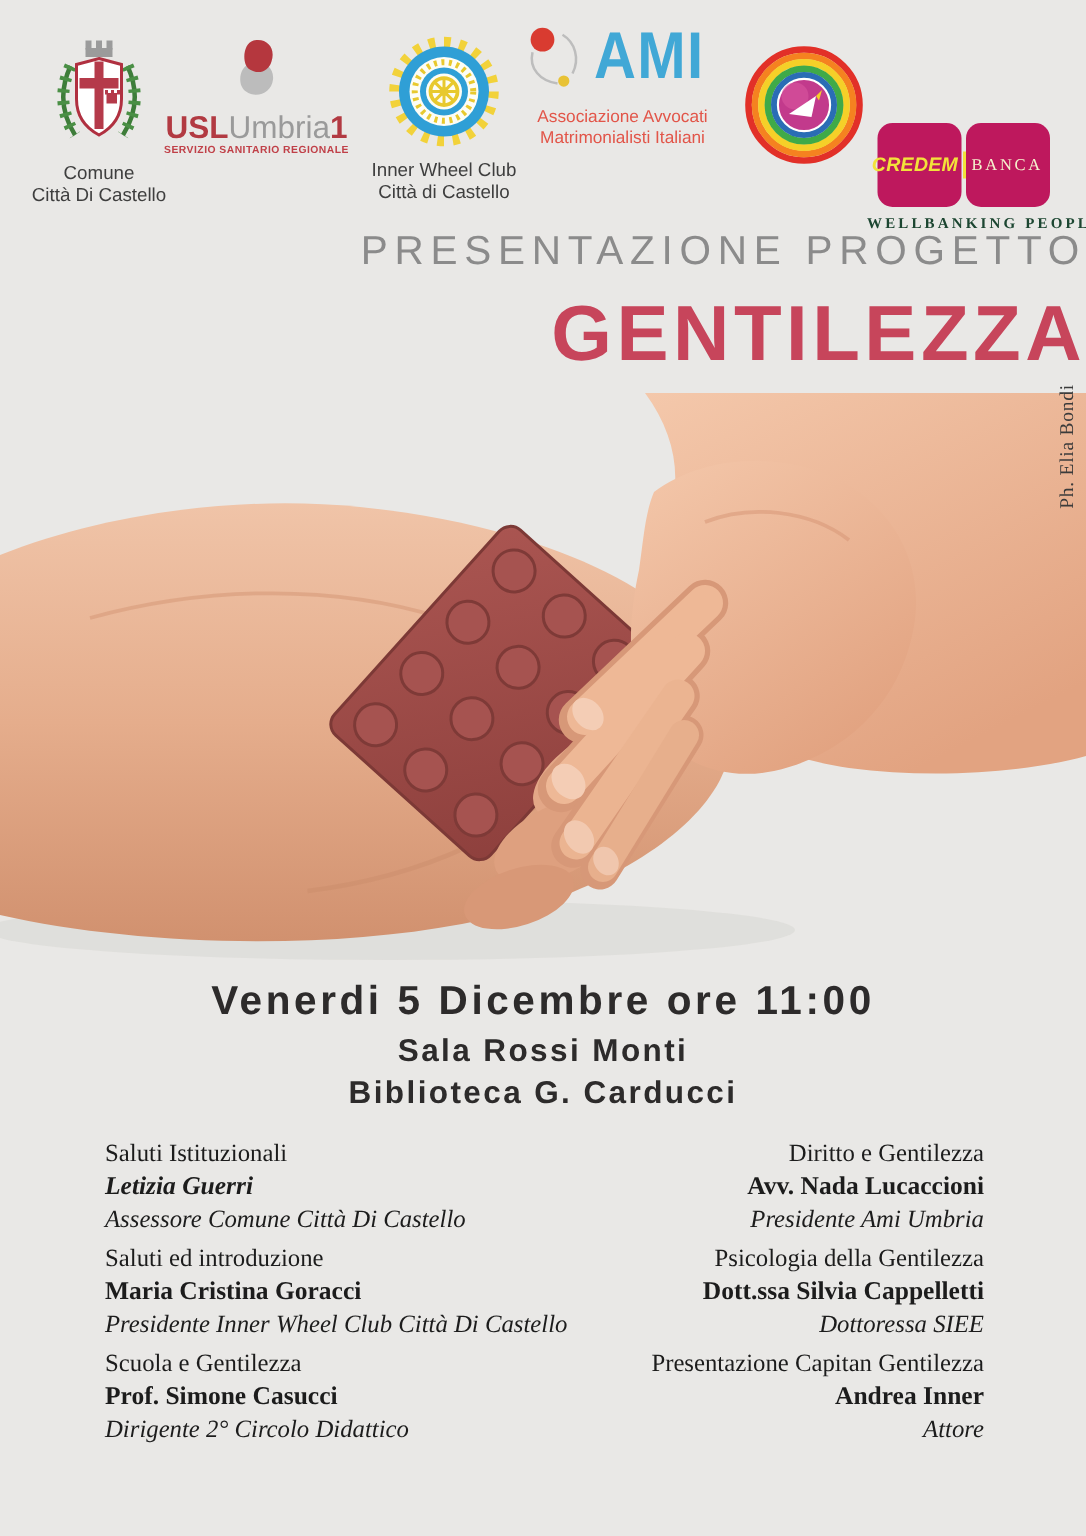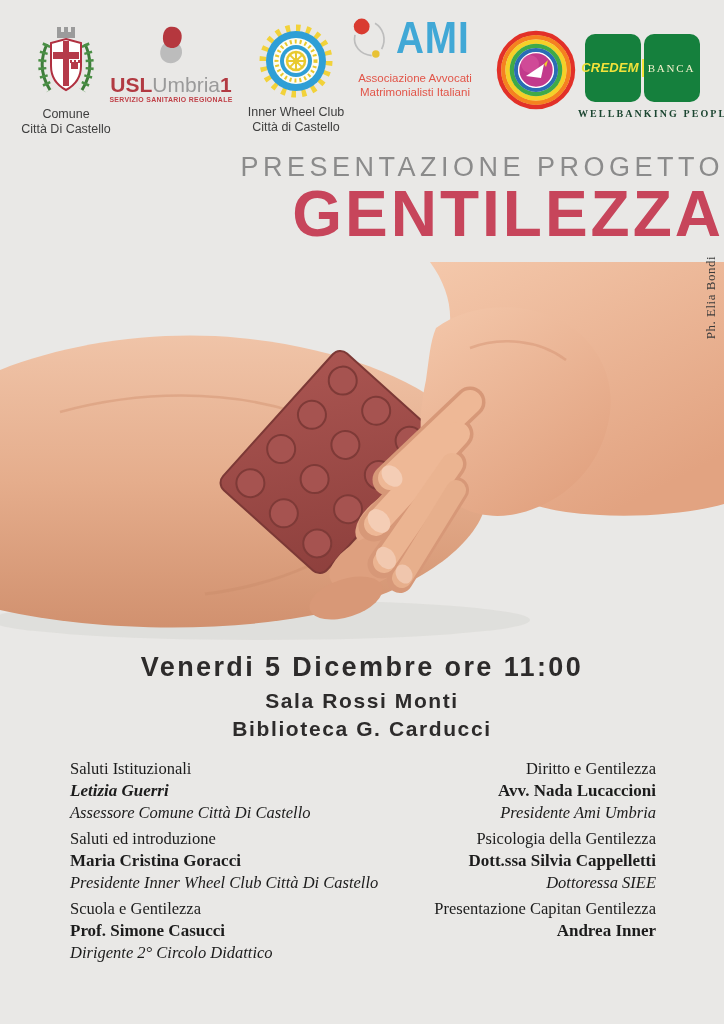--- a/index.html
+++ b/index.html
@@ -19,28 +19,28 @@
   .usl-g{font-weight:400;color:#9a9a9a;}
   .logo-usl .usl-sub{font-size:6.9px;font-weight:700;color:#c04048;letter-spacing:.32px;margin-top:1px;white-space:nowrap;}
   .logo-iw{left:242px;top:24px;width:108px;}
   .logo-ami{left:350px;top:12px;width:130px;}
   .ami-top{display:flex;align-items:flex-start;justify-content:center;gap:8px;height:54px;}
   .ami-acronym{font-size:44px;font-weight:700;color:#41a8d6;letter-spacing:1px;line-height:1;display:inline-block;transform:scaleX(.88);transform-origin:left top;margin-top:4px;}
   .ami-caption{font-size:11.5px;line-height:1.18;color:#e25549;margin-top:6px;}
   .logo-rainbow{left:494px;top:30px;width:84px;}
   .logo-credem{left:578px;top:34px;width:128px;}
   .credem-squares{display:flex;justify-content:center;gap:3px;}
-  .credem-sq{width:56px;height:68px;background:#15803d;border-radius:10px;display:flex;align-items:center;justify-content:center;}
+  .credem-sq{width:56px;height:56px;background:#be185d;border-radius:10px;display:flex;align-items:center;justify-content:center;margin-top:48px;}
   .credem-brand{font-style:italic;font-weight:800;font-size:13px;color:#f2e23a;letter-spacing:.2px;border-right:2px solid #f2e23a;padding-right:3px;line-height:1.4;}
   .credem-banca{font-family:"Liberation Serif",serif;font-size:11px;color:#f5f2cd;letter-spacing:1.8px;}
   .credem-tagline{font-family:"Liberation Serif",serif;font-size:10px;font-weight:600;color:#1c4631;letter-spacing:2.1px;margin-top:6px;white-space:nowrap;}
   
   .title-block{position:absolute;top:152px;left:0;right:0;text-align:right;}
   .title-sub{font-size:27px;font-weight:500;letter-spacing:4.5px;color:#8b8b8b;}
-  .title-main{font-size:64px;font-weight:800;letter-spacing:3px;color:#c7455b;line-height:.95;margin-top:1px;}
+  .title-main{font-size:52px;font-weight:800;letter-spacing:3px;color:#c7455b;line-height:.95;margin-top:16px;}
   
   .photo-area{position:absolute;top:262px;left:0;width:724px;height:383px;}
   .photo-area svg{display:block;}
   .photo-credit{
     position:absolute;right:5px;top:256px;
     writing-mode:vertical-rl;transform:rotate(180deg);
     font-family:"Liberation Serif",serif;font-size:13px;color:#3b3b3b;letter-spacing:.5px;
   }
   
   .event-block{position:absolute;top:652px;left:0;right:0;text-align:center;color:#2d2b2b;}
@@ -270,17 +270,18 @@
         <div class="sp-role">Presidente Ami Umbria</div>
       </div>
       <div class="sp-block">
         <div class="sp-topic">Psicologia della Gentilezza</div>
         <div class="sp-name">Dott.ssa Silvia Cappelletti</div>
         <div class="sp-role">Dottoressa SIEE</div>
       </div>
       <div class="sp-block">
         <div class="sp-topic">Presentazione Capitan Gentilezza</div>
         <div class="sp-name">Andrea Inner</div>
+        <div class="sp-role">Attore</div>
       </div>
     </div>
   </div>
 
 </div>
 
 </body></html>

